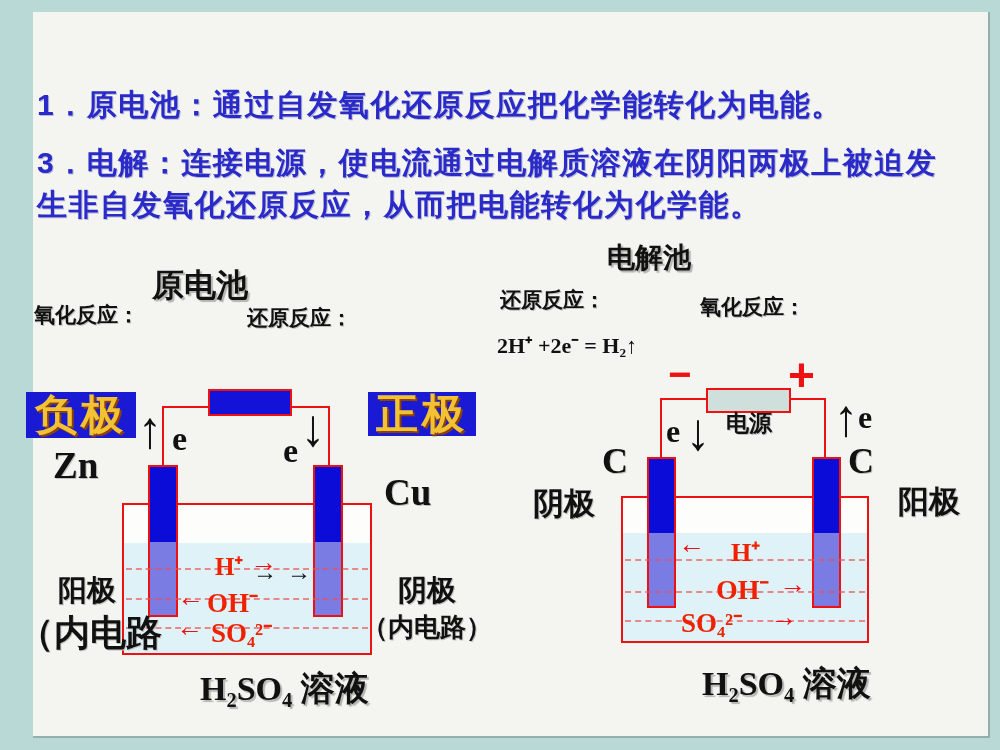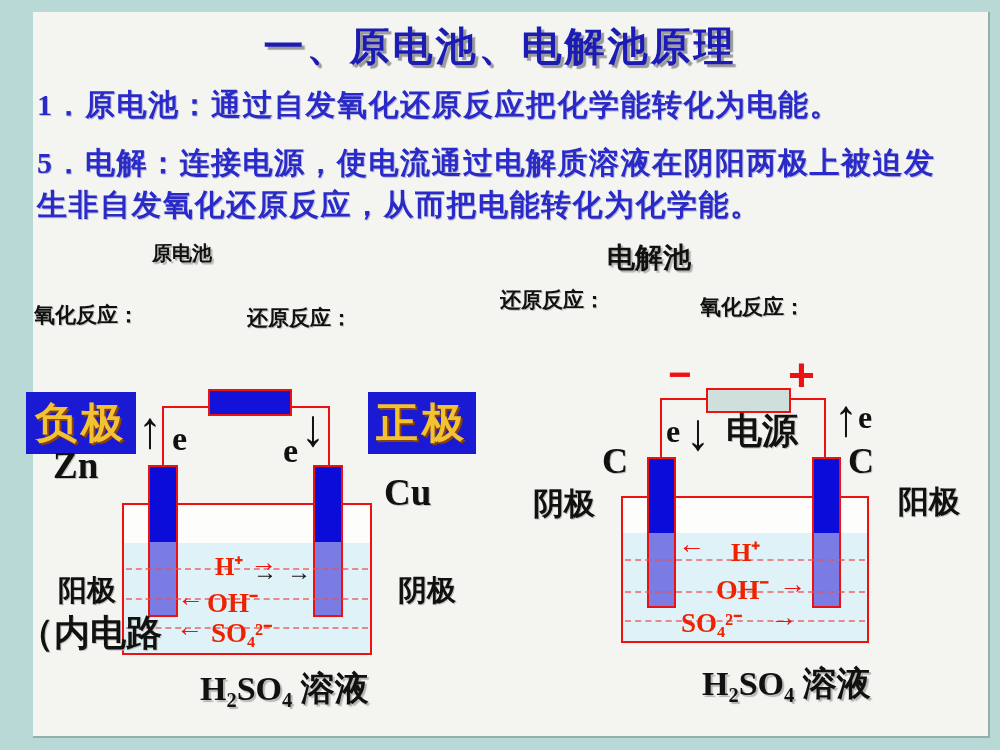--- a/index.html
+++ b/index.html
@@ -8,21 +8,21 @@
          font-family:"Liberation Sans",sans-serif;}
   .slide{position:absolute;left:33px;top:12px;width:957px;height:726px;background:#f4f5f1;
          border-right:2px solid #93aeab;border-bottom:2px solid #93aeab;}
   .t{position:absolute;white-space:nowrap;line-height:1.1;}
   .cjk{font-family:"Liberation Sans",sans-serif;font-weight:bold;color:#111;}
   .serif{font-family:"Liberation Serif",serif;font-weight:bold;color:#111;}
   .shadow{text-shadow:2px 2px 1px #b5b5b0;}
   .title{width:1000px;text-align:center;font-size:40px;font-weight:bold;color:#1c1cb4;
          letter-spacing:3px;text-shadow:3px 3px 1px #9a9a9a;}
   .intro{font-size:30px;font-weight:bold;color:#2a2ac8;letter-spacing:1.5px;
-         text-shadow:1px 1px 0 #b9b9d8;font-family:Liberation Serif, serif;}
+         text-shadow:1px 1px 0 #b9b9d8;}
   .wire{position:absolute;background:#ee1111;}
   .dash{position:absolute;height:0;border-top:2px dashed rgba(235,80,80,0.65);}
   .beaker{position:absolute;border:2px solid #ee1111;background:#fdfdfb;}
   .solution{position:absolute;background:#def2f8;}
   .electrode{position:absolute;border:2px solid #ee1111;}
   .el-g{background:linear-gradient(to bottom,#0c0cd8 0%,#0c0cd8 51%,#7b7be4 51%,#7b7be4 100%);}
   .el-e{background:linear-gradient(to bottom,#0c0cd8 0%,#0c0cd8 50%,#7b7be4 50%,#7b7be4 100%);}
   .terminal{position:absolute;background:#1a1ad4;display:flex;align-items:center;justify-content:center;
             font-size:42px;font-weight:bold;color:#f2c233;letter-spacing:4px;
             text-shadow:2px 2px 0 #8a4208;font-family:"Liberation Sans",sans-serif;}
@@ -33,33 +33,32 @@
   .ion{position:absolute;font-weight:bold;color:#ee2200;font-family:"Liberation Serif",serif;}
   .rarr{position:absolute;font-weight:bold;line-height:1;}
   .blacktxt{text-shadow:1px 1px 0 #c2c2bd;}
 </style>
 </head>
 <body>
 
 <div class="stage">
   <div class="slide"></div>
 
-  <div class="t title" style="left:0;top:24px">一、原电池、电解池原理</div>
   <div class="t intro" style="left:37px;top:88px">1．原电池：通过自发氧化还原反应把化学能转化为电能。</div>
-  <div class="t intro" style="left:37px;top:146px">5．电解：连接电源，使电流通过电解质溶液在阴阳两极上被迫发</div>
+  <div class="t intro" style="left:37px;top:146px">3．电解：连接电源，使电流通过电解质溶液在阴阳两极上被迫发</div>
   <div class="t intro" style="left:37px;top:188px">生非自发氧化还原反应，从而把电能转化为化学能。</div>
 
-  <div class="t cjk shadow" style="left:152px;top:242px;font-size:20px">原电池</div>
+  <div class="t cjk shadow" style="left:152px;top:268px;font-size:32px">原电池</div>
   <div class="t cjk blacktxt" style="left:34px;top:303px;font-size:21px">氧化反应：</div>
   <div class="t cjk blacktxt" style="left:247px;top:306px;font-size:21px">还原反应：</div>
 
-  <div class="terminal" style="left:26px;top:392px;width:110px;height:62px">
+  <div class="terminal" style="left:26px;top:392px;width:110px;height:46px">
     <span>负极</span>
   </div>
-  <div class="terminal" style="left:368px;top:392px;width:108px;height:62px">
+  <div class="terminal" style="left:368px;top:392px;width:108px;height:44px">
     <span>正极</span>
   </div>
 
   <div class="resistor" style="left:208px;top:389px;width:84px;height:27px"></div>
   <div class="wire" style="left:162px;top:406px;width:46px;height:2px"></div>
   <div class="wire" style="left:162px;top:406px;width:2px;height:60px"></div>
   <div class="wire" style="left:292px;top:406px;width:38px;height:2px"></div>
   <div class="wire" style="left:328px;top:406px;width:2px;height:60px"></div>
   <div class="flow" style="left:138px;top:406px">↑</div>
   <div class="t serif" style="left:172px;top:420px;font-size:34px">e</div>
@@ -82,31 +81,33 @@
   <div class="rarr" style="left:253px;top:560px;font-size:24px;color:#111">→</div>
   <div class="rarr" style="left:287px;top:560px;font-size:24px;color:#111">→</div>
   <div class="rarr red" style="left:177px;top:584px;font-size:27px">←</div>
   <div class="ion" style="left:207px;top:583px;font-size:27px">OH⁻</div>
   <div class="rarr red" style="left:176px;top:614px;font-size:27px">←</div>
   <div class="ion" style="left:211px;top:613px;font-size:27px">SO₄²⁻</div>
 
   <div class="t cjk blacktxt" style="left:58px;top:575px;font-size:29px">阳极</div>
   <div class="t cjk blacktxt" style="left:18px;top:613px;font-size:36px">（内电路</div>
   <div class="t cjk blacktxt" style="left:398px;top:575px;font-size:29px">阴极</div>
+  <div class="t cjk blacktxt" style="left:362px;top:613px;font-size:26px">（内电路）</div>
 
   <div class="t serif shadow" style="left:200px;top:670px;font-size:34px">H₂SO₄ 溶液</div>
 
   <div class="t cjk shadow" style="left:607px;top:243px;font-size:28px">电解池</div>
   <div class="t cjk blacktxt" style="left:500px;top:288px;font-size:21px">还原反应：</div>
+  <div class="t serif" style="left:497px;top:334px;font-size:22px">2H⁺ +2e⁻ = H₂↑</div>
   <div class="t cjk blacktxt" style="left:700px;top:295px;font-size:21px">氧化反应：</div>
 
   <div class="t" style="left:668px;top:352px;font-size:40px;font-weight:bold;color:#ee1111">−</div>
   <div class="t" style="left:788px;top:350px;font-size:46px;font-weight:bold;color:#ee1111">+</div>
   <div class="powerbox" style="left:706px;top:388px;width:85px;height:25px"></div>
-  <div class="t cjk blacktxt" style="left:726px;top:411px;font-size:36px">电源</div>
+  <div class="t cjk blacktxt" style="left:726px;top:411px;font-size:23px">电源</div>
 
   <div class="wire" style="left:660px;top:398px;width:46px;height:2px"></div>
   <div class="wire" style="left:660px;top:398px;width:2px;height:60px"></div>
   <div class="wire" style="left:791px;top:398px;width:35px;height:2px"></div>
   <div class="wire" style="left:824px;top:398px;width:2px;height:60px"></div>
   <div class="t serif" style="left:666px;top:414px;font-size:32px">e</div>
   <div class="flow" style="left:686px;top:408px">↓</div>
   <div class="flow" style="left:834px;top:394px">↑</div>
   <div class="t serif" style="left:858px;top:400px;font-size:32px">e</div>
 

